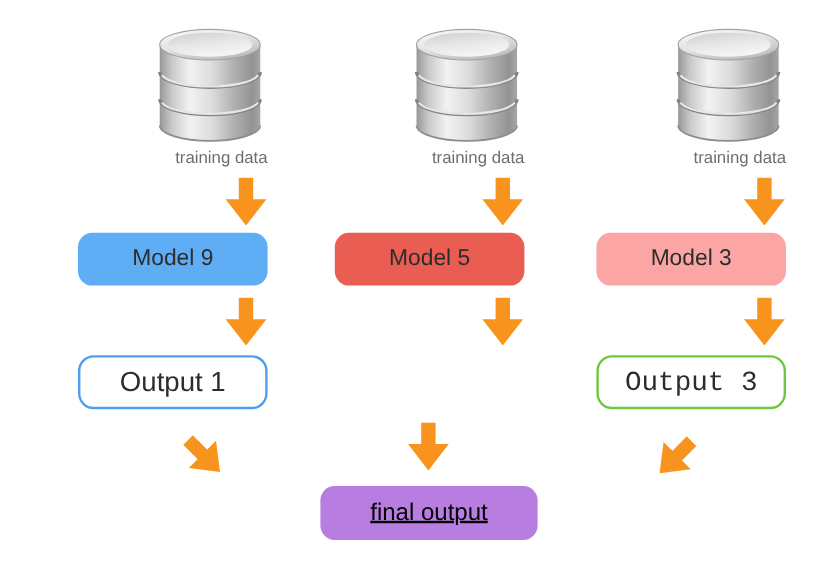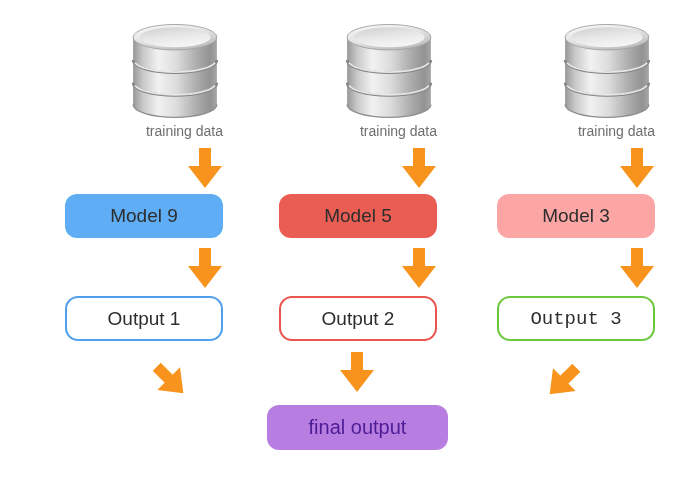--- a/index.html
+++ b/index.html
@@ -21,21 +21,21 @@
 
   .model-box {
     margin-top:6px; width:158px; height:44px; border-radius:12px;
     display:flex; align-items:center; justify-content:center;
     font-size:19px;
   }
   .output-box {
     margin-top:8px; width:158px; height:45px; border-radius:13px;
     background:#ffffff; border:2.5px solid;
     display:flex; align-items:center; justify-content:center;
-    font-size:19px;
+    font-size:23px;
   }
 
   .diag { position:absolute; width:34px; height:38px; }
   .diag-1 { left:153px; top:361px; transform:rotate(-45deg); }
   .diag-3 { left:546px; top:362px; transform:rotate(45deg); }
   .straight-2 { position:absolute; left:339px; top:352px; }
 
   .final-box {
     position:absolute; left:267px; top:405px; width:181px; height:45px;
     border-radius:12px; display:flex; align-items:center; justify-content:center;
@@ -105,21 +105,20 @@
         <use href="#dbIcon"></use>
       </svg>
     <div class="src-label" style="color: rgb(110, 110, 110);">training data</div>
     <svg class="arrow arrow-1" viewBox="0 0 36 40" style="color: rgb(248, 148, 29);">
         <use href="#arrowDown"></use>
       </svg>
     <div class="model-box" style="background: rgb(233, 93, 83); color: rgb(45, 45, 45);">Model 5</div>
     <svg class="arrow arrow-2" viewBox="0 0 36 40" style="color: rgb(248, 148, 29);">
         <use href="#arrowDown"></use>
       </svg>
-    <div class="output-box" style="border-color: rgb(234, 86, 78); color: rgb(45, 45, 45);">Output 2</div>
   </div>
 
   <div class="col col-3">
     <svg class="db-icon" viewBox="0 0 100 112">
         <use href="#dbIcon"></use>
       </svg>
     <div class="src-label" style="color: rgb(110, 110, 110);">training data</div>
     <svg class="arrow arrow-1" viewBox="0 0 36 40" style="color: rgb(248, 148, 29);">
         <use href="#arrowDown"></use>
       </svg>
@@ -133,15 +132,15 @@
   <svg class="diag diag-1" viewBox="0 0 36 40" style="color: rgb(248, 148, 29);">
       <use href="#arrowDown"></use>
     </svg>
   <svg class="arrow straight-2" viewBox="0 0 36 40" style="color: rgb(248, 148, 29);">
       <use href="#arrowDown"></use>
     </svg>
   <svg class="diag diag-3" viewBox="0 0 36 40" style="color: rgb(248, 148, 29);">
       <use href="#arrowDown"></use>
     </svg>
 
-  <div class="final-box" style="background: rgb(184, 125, 224); color: #4c1d95;">final output</div>
+  <div class="final-box" style="background: rgb(184, 125, 224); color: #000000; text-decoration: underline;">final output</div>
 
 </div>
 
 </body></html>

